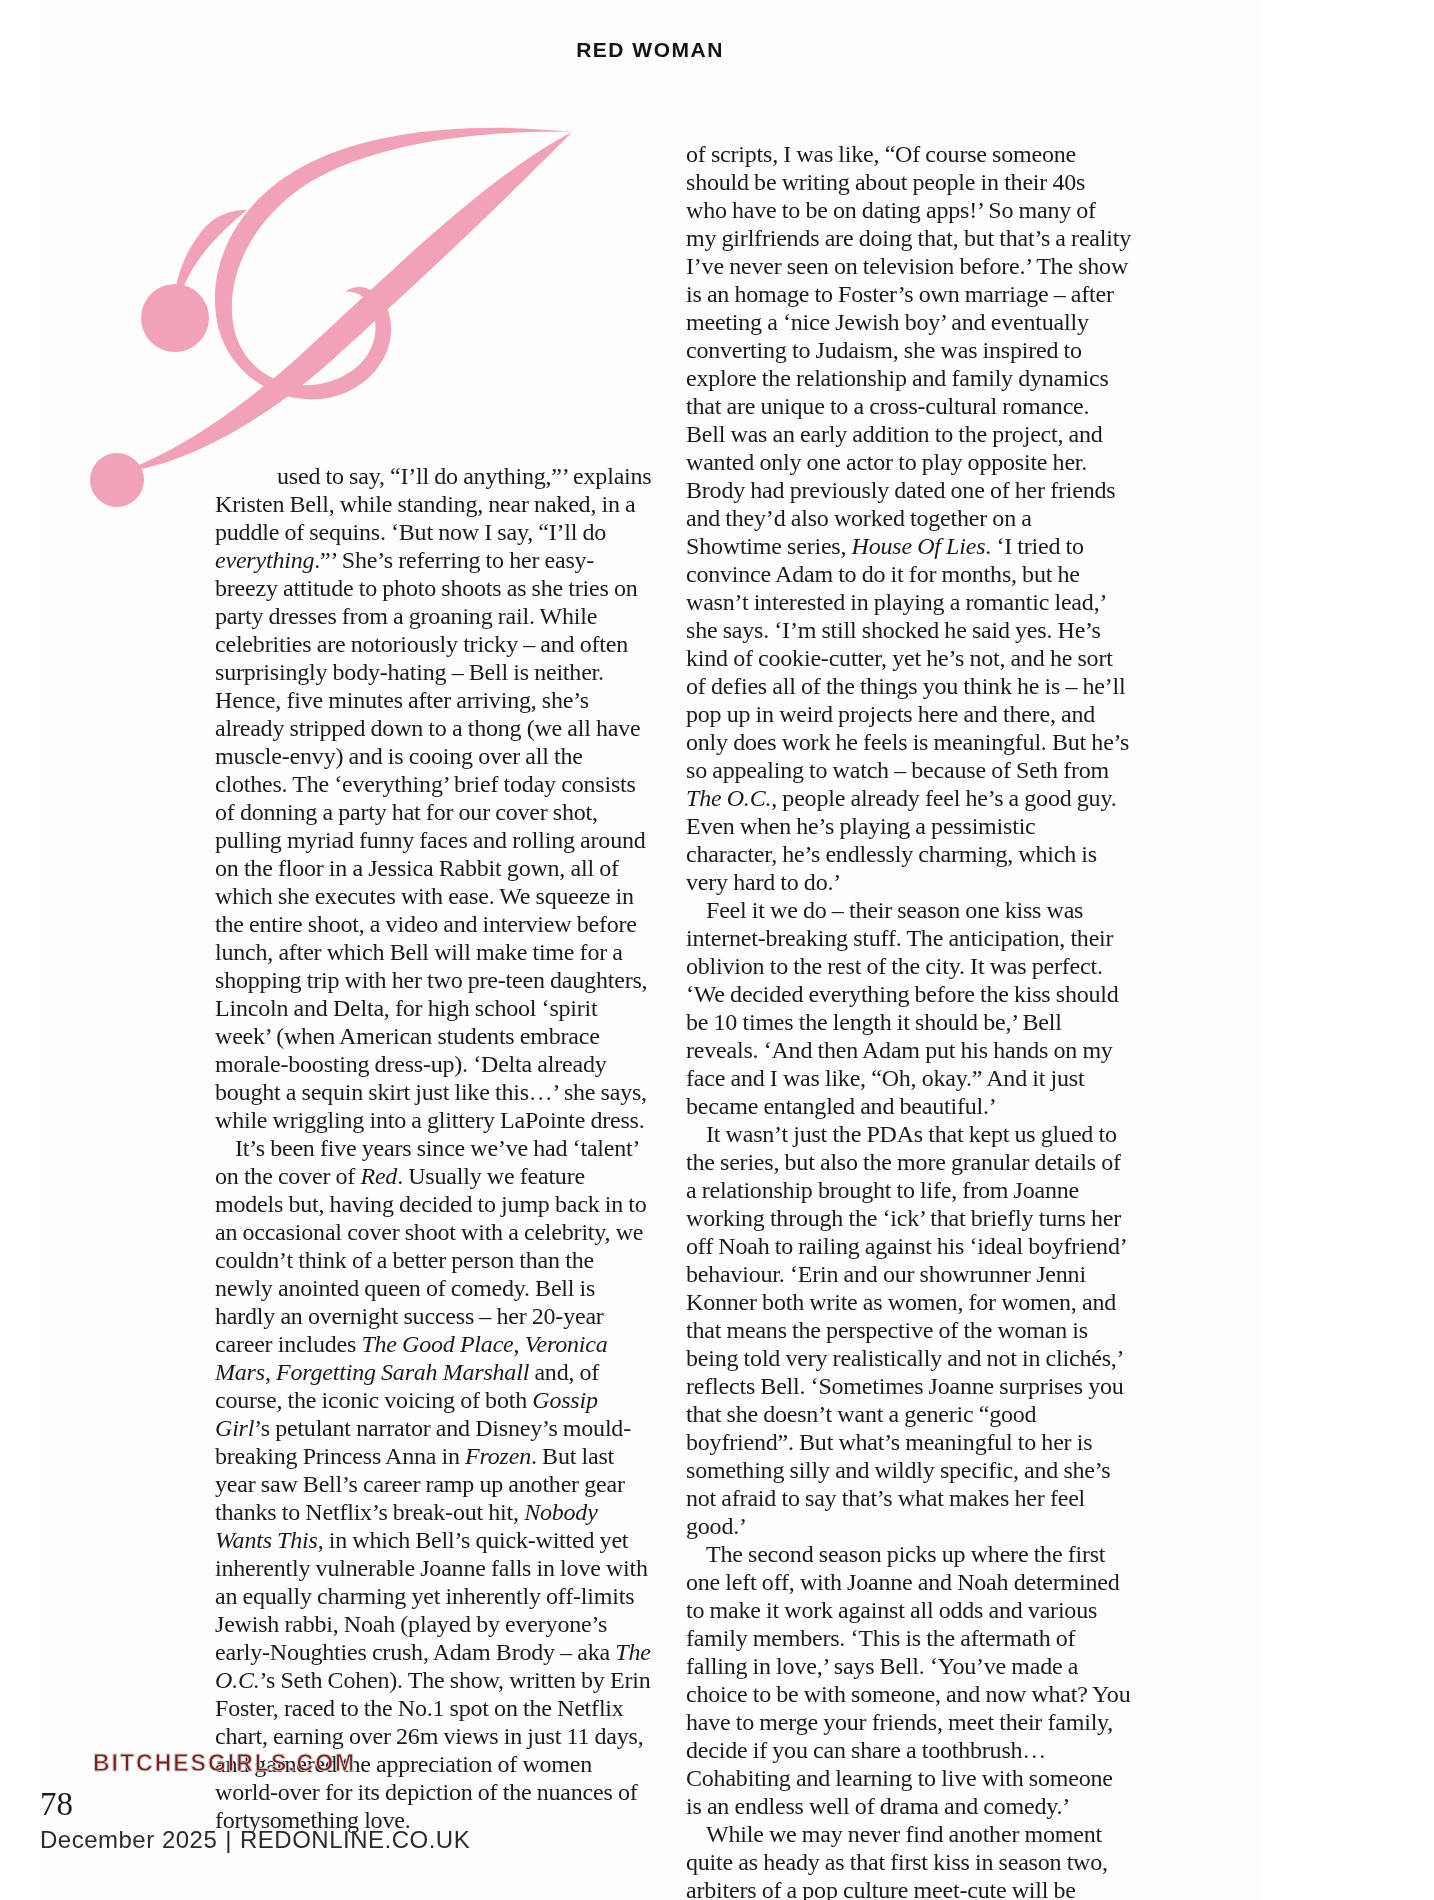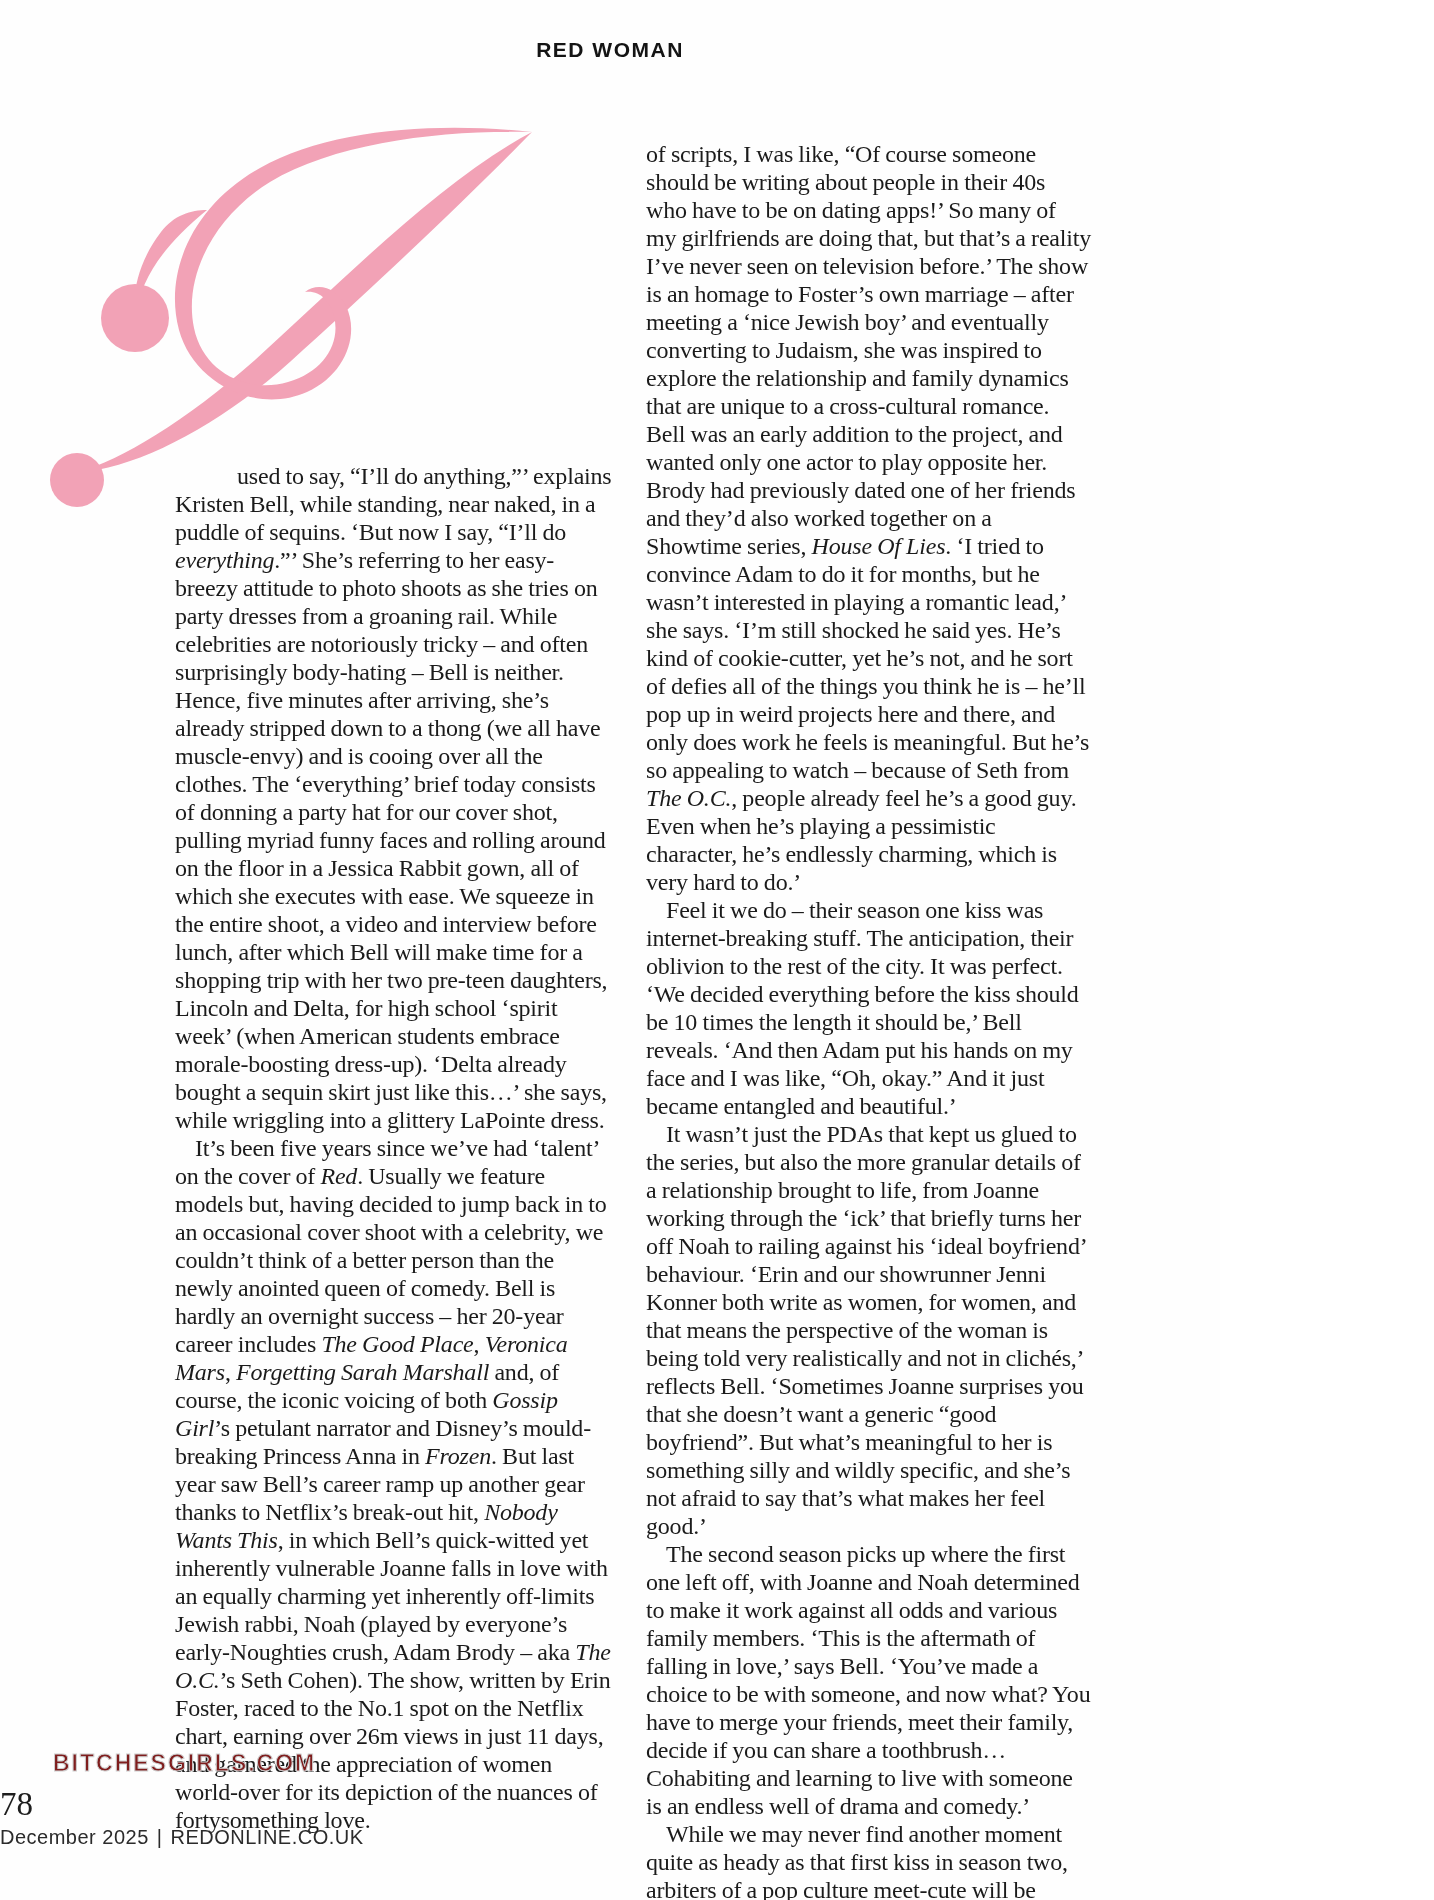--- a/index.html
+++ b/index.html
@@ -3,20 +3,21 @@
 <meta charset="utf-8">
 <style>
   html,body{margin:0;padding:0;background:#ffffff;}
   .page{
     position:relative;
     width:1220px;height:1900px;
     background:#fefefe;
     overflow:hidden;
     font-family:"Liberation Serif", serif;
     color:#1b1b1b;
+    margin-left:40px;
   }
   .header{
     position:absolute;top:38px;left:0;width:100%;
     text-align:center;
     font-family:"Liberation Sans", sans-serif;
     font-weight:bold;font-size:21px;letter-spacing:1.5px;
     color:#141414;
   }
   .dropcap-svg{
     position:absolute;left:45px;top:120px;
@@ -49,21 +50,21 @@
   .footer{
     position:absolute;left:0;top:1786px;width:1360px;
   }
   .page-number{
     font-family:"Liberation Serif", serif;
     font-size:33px;color:#1d1d1d;line-height:36px;
   }
   .footer-line{
     margin-top:4px;
     font-family:"Liberation Sans", sans-serif;
-    font-size:20px;letter-spacing:0.5px;color:#2b2b2b;
+    font-size:24px;letter-spacing:0.5px;color:#2b2b2b;
   }
   .footer-line .sep{display:inline-block;margin:0 8px;font-weight:normal;}
 </style>
 </head>
 <body>
 
 <div class="page">
 
   <div class="header">RED WOMAN</div>
 

